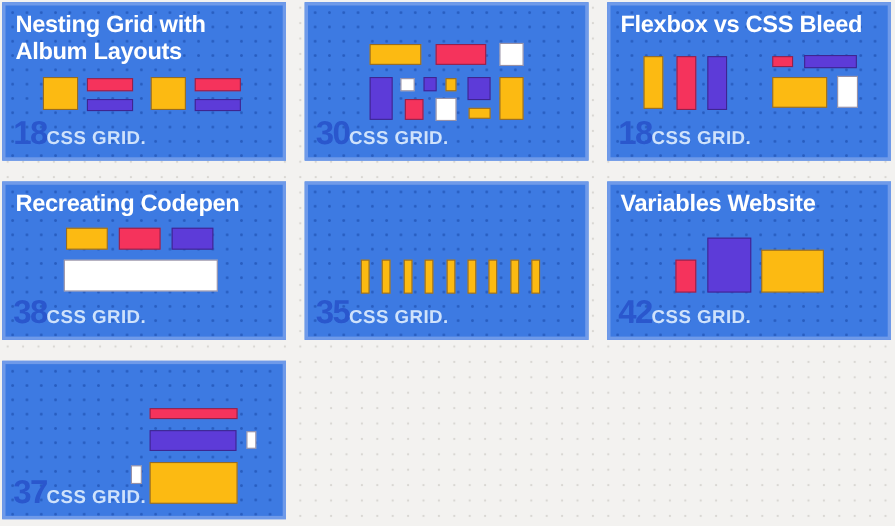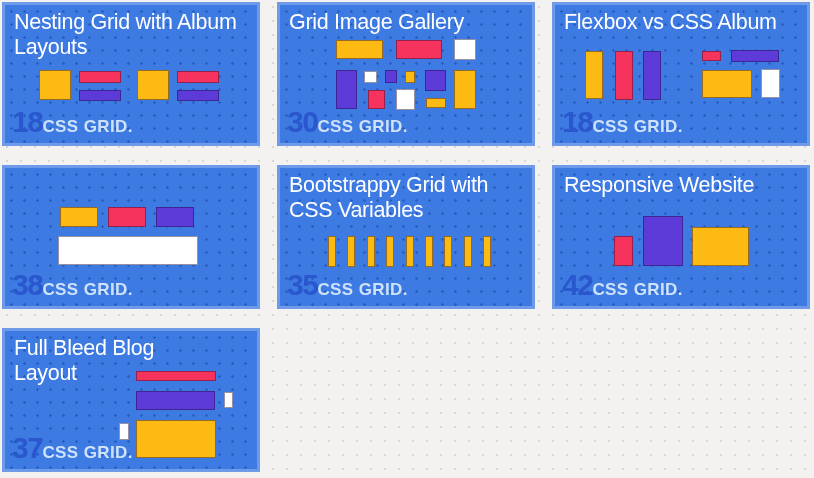--- a/index.html
+++ b/index.html
@@ -27,21 +27,21 @@
     background-size:13px 13px;
     border:3px solid #6f9ae9;
     overflow:hidden;
   }
   .title{
     position:relative;
     z-index:3;
     margin:0;
     padding:5px 10px 0 9px;
     font-size:21.5px;
-    font-weight:normal;
+    font-weight:bold;
     letter-spacing:-0.3px;
     line-height:1.18;
     color:#ffffff;
   }
   .title--narrow{max-width:150px;}
   .art{
     position:absolute;left:-3px;top:-3px;right:-3px;bottom:-3px;
     z-index:1;
   }
   .shape{
@@ -85,21 +85,20 @@
         <div class="shape" style="left: 175px; top: 69px; width: 42px; height: 12px; background: rgb(245, 51, 92);"></div>
         <div class="shape" style="left: 175px; top: 88px; width: 42px; height: 11px; background: rgb(93, 59, 216);"></div>
       </div>
     <div class="footer">
       <span class="num">18</span>
       <span class="brand">CSS GRID.</span>
     </div>
   </div>
 
   <div class="card">
-    <h2 class="title">Grid Image Gallery</h2>
     <div class="art">
         <div class="shape" style="left: 59px; top: 38px; width: 47px; height: 19px; background: rgb(252, 186, 18);"></div>
         <div class="shape" style="left: 119px; top: 38px; width: 46px; height: 19px; background: rgb(245, 51, 92);"></div>
         <div class="shape" style="left: 177px; top: 37px; width: 22px; height: 21px; background: rgb(255, 255, 255);"></div>
         <div class="shape" style="left: 59px; top: 68px; width: 21px; height: 39px; background: rgb(93, 59, 216);"></div>
         <div class="shape" style="left: 87px; top: 69px; width: 13px; height: 12px; background: rgb(255, 255, 255);"></div>
         <div class="shape" style="left: 108px; top: 68px; width: 12px; height: 13px; background: rgb(93, 59, 216);"></div>
         <div class="shape" style="left: 128px; top: 69px; width: 10px; height: 12px; background: rgb(252, 186, 18);"></div>
         <div class="shape" style="left: 148px; top: 68px; width: 21px; height: 21px; background: rgb(93, 59, 216);"></div>
         <div class="shape" style="left: 177px; top: 68px; width: 22px; height: 39px; background: rgb(252, 186, 18);"></div>
@@ -107,83 +106,82 @@
         <div class="shape" style="left: 119px; top: 87px; width: 19px; height: 21px; background: rgb(255, 255, 255);"></div>
         <div class="shape" style="left: 149px; top: 96px; width: 20px; height: 10px; background: rgb(252, 186, 18);"></div>
       </div>
     <div class="footer">
       <span class="num">30</span>
       <span class="brand">CSS GRID.</span>
     </div>
   </div>
 
   <div class="card">
-    <h2 class="title">Flexbox vs CSS Album</h2>
+    <h2 class="title">Flexbox vs CSS Bleed</h2>
     <div class="art">
         <div class="shape" style="left: 33px; top: 49px; width: 18px; height: 48px; background: rgb(252, 186, 18);"></div>
         <div class="shape" style="left: 63px; top: 49px; width: 18px; height: 49px; background: rgb(245, 51, 92);"></div>
         <div class="shape" style="left: 91px; top: 49px; width: 18px; height: 49px; background: rgb(93, 59, 216);"></div>
         <div class="shape" style="left: 150px; top: 49px; width: 19px; height: 10px; background: rgb(245, 51, 92);"></div>
         <div class="shape" style="left: 179px; top: 48px; width: 48px; height: 12px; background: rgb(93, 59, 216);"></div>
         <div class="shape" style="left: 150px; top: 68px; width: 50px; height: 28px; background: rgb(252, 186, 18);"></div>
         <div class="shape" style="left: 209px; top: 67px; width: 19px; height: 29px; background: rgb(255, 255, 255);"></div>
       </div>
     <div class="footer">
       <span class="num">18</span>
       <span class="brand">CSS GRID.</span>
     </div>
   </div>
 
   <div class="card">
+    <h2 class="title">Recreating Codepen</h2>
     <div class="art">
         <div class="shape" style="left: 58px; top: 42px; width: 38px; height: 20px; background: rgb(252, 186, 18);"></div>
         <div class="shape" style="left: 106px; top: 42px; width: 38px; height: 20px; background: rgb(245, 51, 92);"></div>
         <div class="shape" style="left: 154px; top: 42px; width: 38px; height: 20px; background: rgb(93, 59, 216);"></div>
         <div class="shape" style="left: 56px; top: 71px; width: 140px; height: 29px; background: rgb(255, 255, 255);"></div>
       </div>
     <div class="footer">
       <span class="num">38</span>
       <span class="brand">CSS GRID.</span>
     </div>
   </div>
 
   <div class="card">
-    <h2 class="title">Bootstrappy Grid with CSS Variables</h2>
     <div class="art">
         <div class="shape" style="left: 51px; top: 71px; width: 8px; height: 31px; background: rgb(252, 186, 18);"></div>
         <div class="shape" style="left: 70px; top: 71px; width: 8px; height: 31px; background: rgb(252, 186, 18);"></div>
         <div class="shape" style="left: 90px; top: 71px; width: 8px; height: 31px; background: rgb(252, 186, 18);"></div>
         <div class="shape" style="left: 109px; top: 71px; width: 8px; height: 31px; background: rgb(252, 186, 18);"></div>
         <div class="shape" style="left: 129px; top: 71px; width: 8px; height: 31px; background: rgb(252, 186, 18);"></div>
         <div class="shape" style="left: 148px; top: 71px; width: 8px; height: 31px; background: rgb(252, 186, 18);"></div>
         <div class="shape" style="left: 167px; top: 71px; width: 8px; height: 31px; background: rgb(252, 186, 18);"></div>
         <div class="shape" style="left: 187px; top: 71px; width: 8px; height: 31px; background: rgb(252, 186, 18);"></div>
         <div class="shape" style="left: 206px; top: 71px; width: 8px; height: 31px; background: rgb(252, 186, 18);"></div>
       </div>
     <div class="footer">
       <span class="num">35</span>
       <span class="brand">CSS GRID.</span>
     </div>
   </div>
 
   <div class="card">
-    <h2 class="title">Responsive Website</h2>
+    <h2 class="title">Variables Website</h2>
     <div class="art">
         <div class="shape" style="left: 62px; top: 71px; width: 19px; height: 30px; background: rgb(245, 51, 92);"></div>
         <div class="shape" style="left: 91px; top: 51px; width: 40px; height: 50px; background: rgb(93, 59, 216);"></div>
         <div class="shape" style="left: 140px; top: 62px; width: 57px; height: 39px; background: rgb(252, 186, 18);"></div>
       </div>
     <div class="footer">
       <span class="num">42</span>
       <span class="brand">CSS GRID.</span>
     </div>
   </div>
 
   <div class="card">
-    <h2 class="title title--narrow">Full Bleed Blog Layout</h2>
     <div class="art">
         <div class="shape" style="left: 134px; top: 43px; width: 80px; height: 10px; background: rgb(245, 51, 92);"></div>
         <div class="shape" style="left: 134px; top: 63px; width: 79px; height: 19px; background: rgb(93, 59, 216);"></div>
         <div class="shape" style="left: 222px; top: 64px; width: 9px; height: 16px; background: rgb(255, 255, 255);"></div>
         <div class="shape" style="left: 117px; top: 95px; width: 10px; height: 17px; background: rgb(255, 255, 255);"></div>
         <div class="shape" style="left: 134px; top: 92px; width: 80px; height: 38px; background: rgb(252, 186, 18);"></div>
       </div>
     <div class="footer">
       <span class="num">37</span>
       <span class="brand">CSS GRID.</span>

